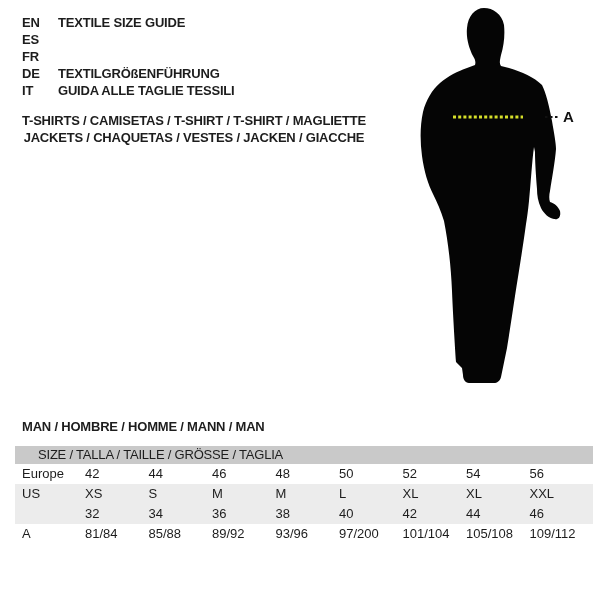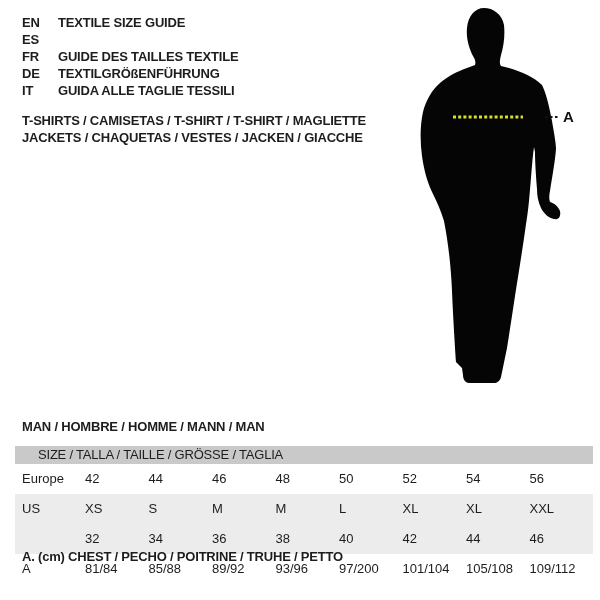--- a/index.html
+++ b/index.html
@@ -15,34 +15,34 @@
     font-family:"Liberation Sans", sans-serif;color:var(--c-text);
     overflow:hidden;
   }
   
   .lang-list{position:absolute;left:22px;top:14px;}
   .lang-row{display:flex;height:17px;line-height:17px;align-items:flex-end;}
   .lang-code{width:36px;font-size:13px;font-weight:700;letter-spacing:-0.2px;}
   .lang-text{font-size:13px;font-weight:700;letter-spacing:-0.2px;white-space:nowrap;}
   
   .categories{position:absolute;left:22px;top:112px;}
-  .cat-line{height:17px;line-height:17px;font-size:13px;font-weight:700;letter-spacing:-0.2px;white-space:nowrap;}
+  .cat-line{height:17px;line-height:17px;font-size:13px;font-weight:700;letter-spacing:-0.2px;white-space:nowrap;text-align:center;}
   
   .figure-svg{position:absolute;left:405px;top:5px;width:175px;height:385px;}
   
   .section-title{position:absolute;left:22px;top:419px;font-size:13px;font-weight:700;letter-spacing:-0.2px;}
   
   .size-table{position:absolute;left:15px;top:446px;width:578px;font-size:13px;}
   .table-header{
     height:18px;line-height:18px;background:var(--c-header-bg);
     padding-left:23px;letter-spacing:-0.2px;box-sizing:border-box;
   }
   .t-row{
     display:grid;grid-template-columns:70px repeat(8,1fr);
-    height:30px;line-height:16px;align-items:center;
+    height:20px;line-height:16px;align-items:center;
   }
   .t-row.shaded{background:var(--c-row-shaded);}
   .row-label{padding-left:7px;text-align:left;}
   .cell{text-align:left;}
   
   .footnote{position:absolute;left:22px;top:549px;font-size:13px;font-weight:700;letter-spacing:-0.2px;}
 </style>
 </head>
 <body>
 
@@ -51,21 +51,20 @@
   <div class="lang-list">
     <div class="lang-row">
       <span class="lang-code">EN</span>
       <span class="lang-text">TEXTILE SIZE GUIDE</span>
     </div>
     <div class="lang-row">
       <span class="lang-code">ES</span>
     </div>
     <div class="lang-row">
       <span class="lang-code">FR</span>
-      <span class="lang-text">GUIDE DES TAILLES TEXTILE</span>
     </div>
     <div class="lang-row">
       <span class="lang-code">DE</span>
       <span class="lang-text">TEXTILGRÖßENFÜHRUNG</span>
     </div>
     <div class="lang-row">
       <span class="lang-code">IT</span>
       <span class="lang-text">GUIDA ALLE TAGLIE TESSILI</span>
     </div>
   </div>
@@ -165,15 +164,14 @@
       <span class="cell">85/88</span>
       <span class="cell">89/92</span>
       <span class="cell">93/96</span>
       <span class="cell">97/200</span>
       <span class="cell">101/104</span>
       <span class="cell">105/108</span>
       <span class="cell">109/112</span>
     </div>
   </div>
 
-  <div class="footnote">A. (cm) CHEST / PECHO / POITRINE / TRUHE / PETTO</div>
 
 </div>
 
 </body></html>

